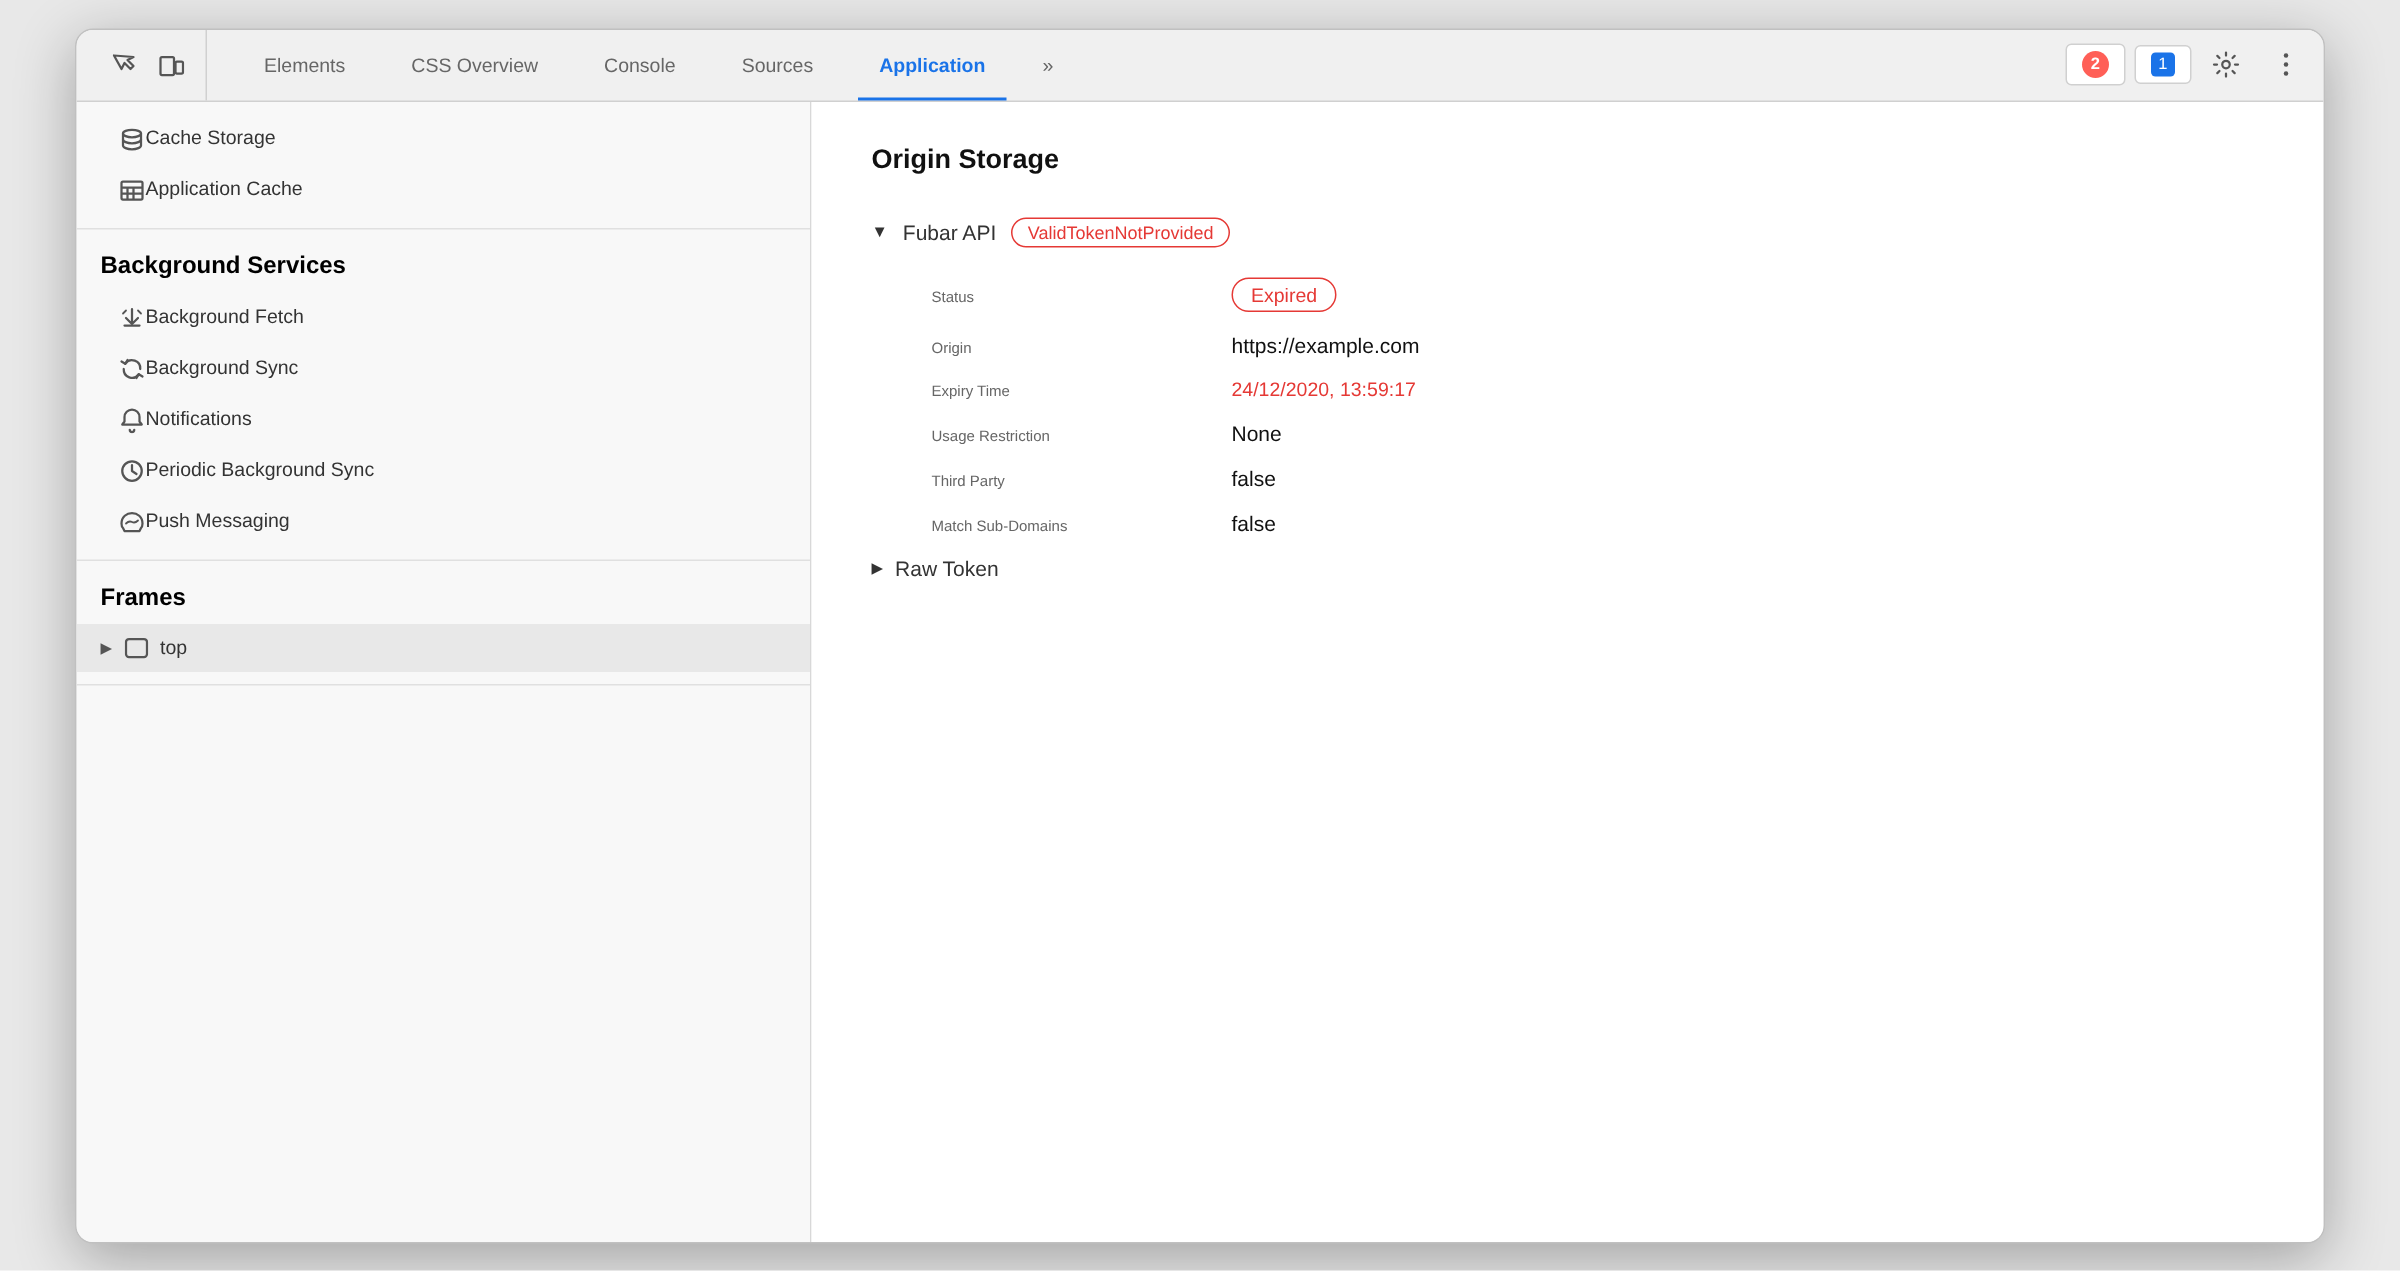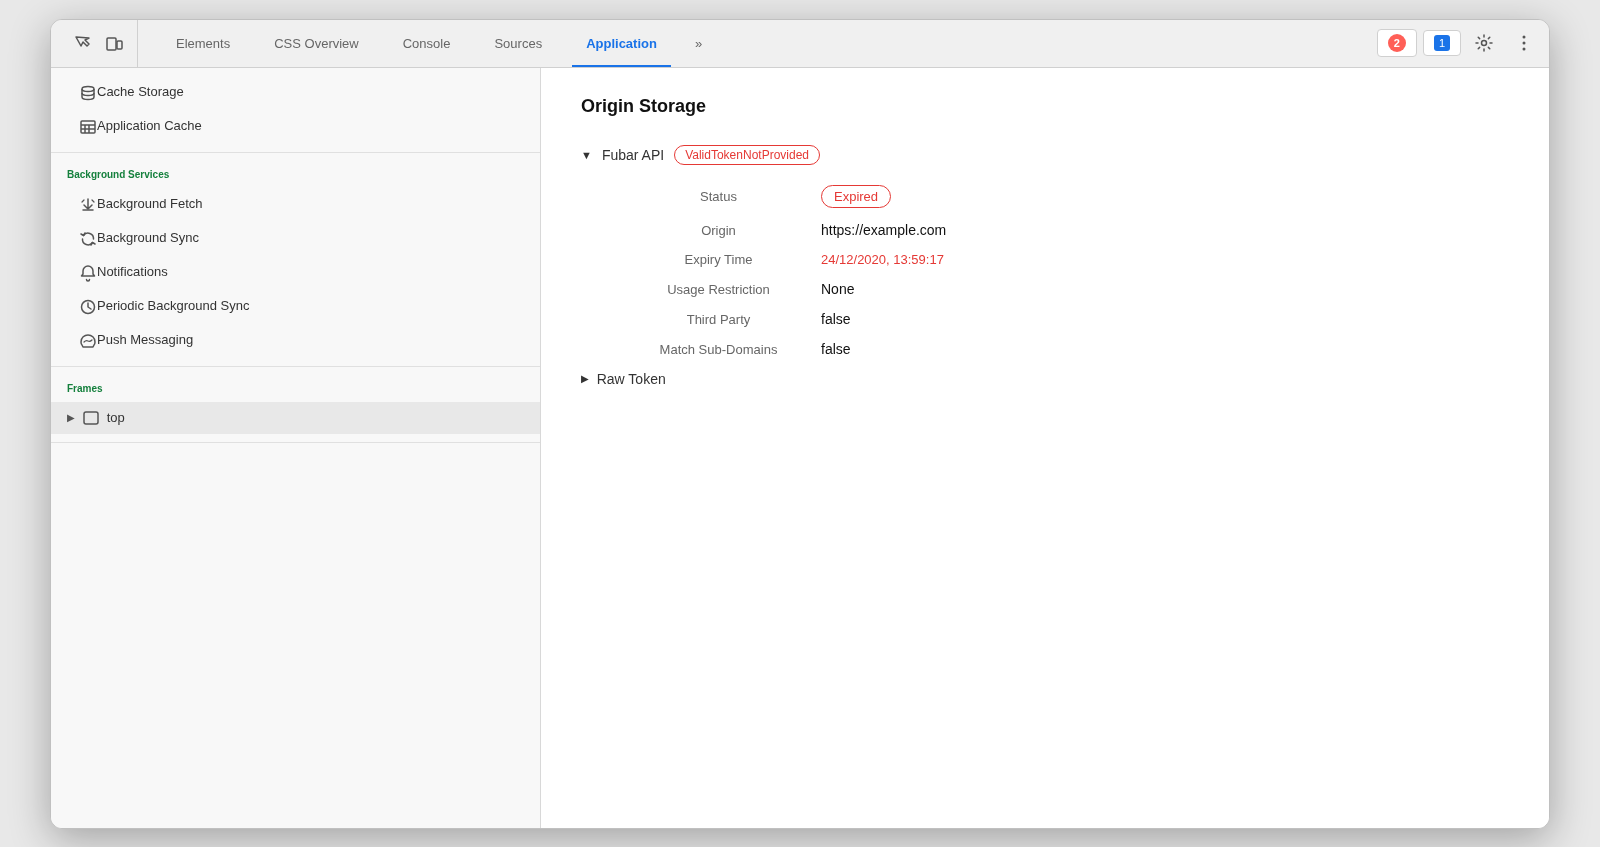--- a/index.html
+++ b/index.html
@@ -167,23 +167,23 @@
       background: #f8f8f8;
       border-right: 1px solid #d8d8d8;
       overflow-y: auto;
       flex-shrink: 0;
     }
     .sidebar-section {
       border-bottom: 1px solid #e0e0e0;
       padding: 8px 0;
     }
     .sidebar-section-header {
-      font-size: 10px;
+      font-size: 16px;
       font-weight: 600;
-      color: #15803d;
+      color: #000000;
       padding: 8px 16px;
     }
     .sidebar-item {
       display: flex;
       align-items: flex-start;
       padding: 8px 16px 8px 28px;
       font-size: 13px;
       color: #333;
       cursor: pointer;
     }
@@ -258,22 +258,22 @@
       margin-left: 40px;
     }
     .data-row {
       display: flex;
       align-items: baseline;
       margin-bottom: 14px;
       gap: 0;
     }
     .data-label {
       width: 200px;
-      text-align: center;
-      font-size: 13px;
+      text-align: left;
+      font-size: 10px;
       color: #666;
       flex-shrink: 0;
       padding-right: 5px;
     }
     .data-value {
       font-size: 14px;
       color: #111;
     }
     .data-value-red {
       font-size: 13px;

